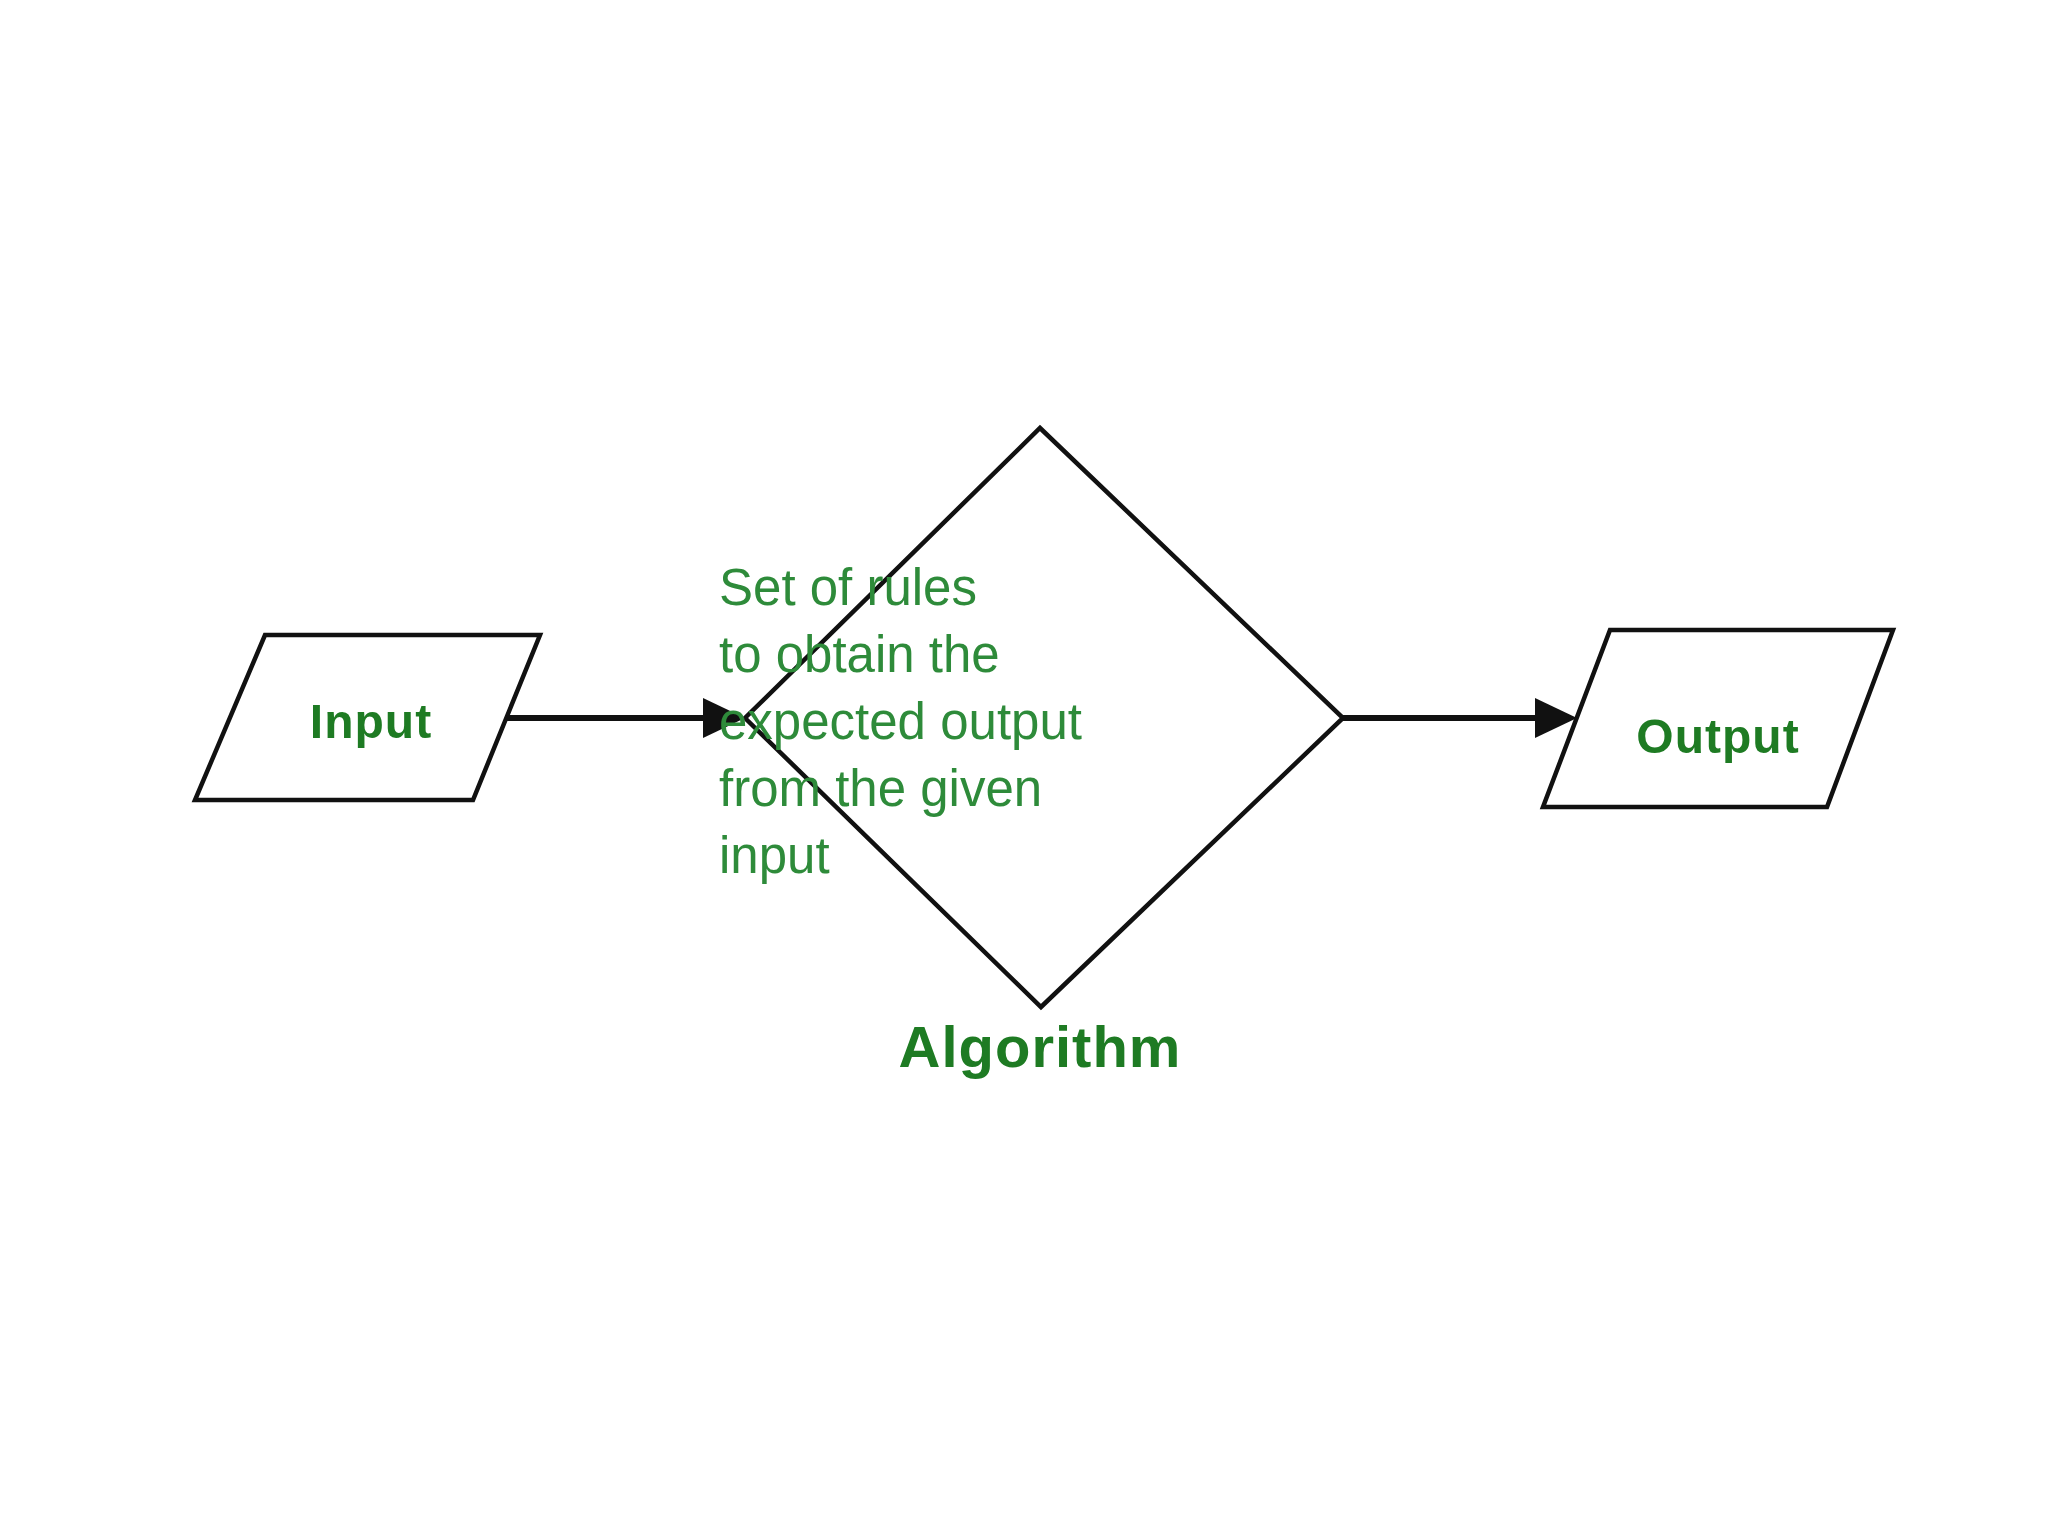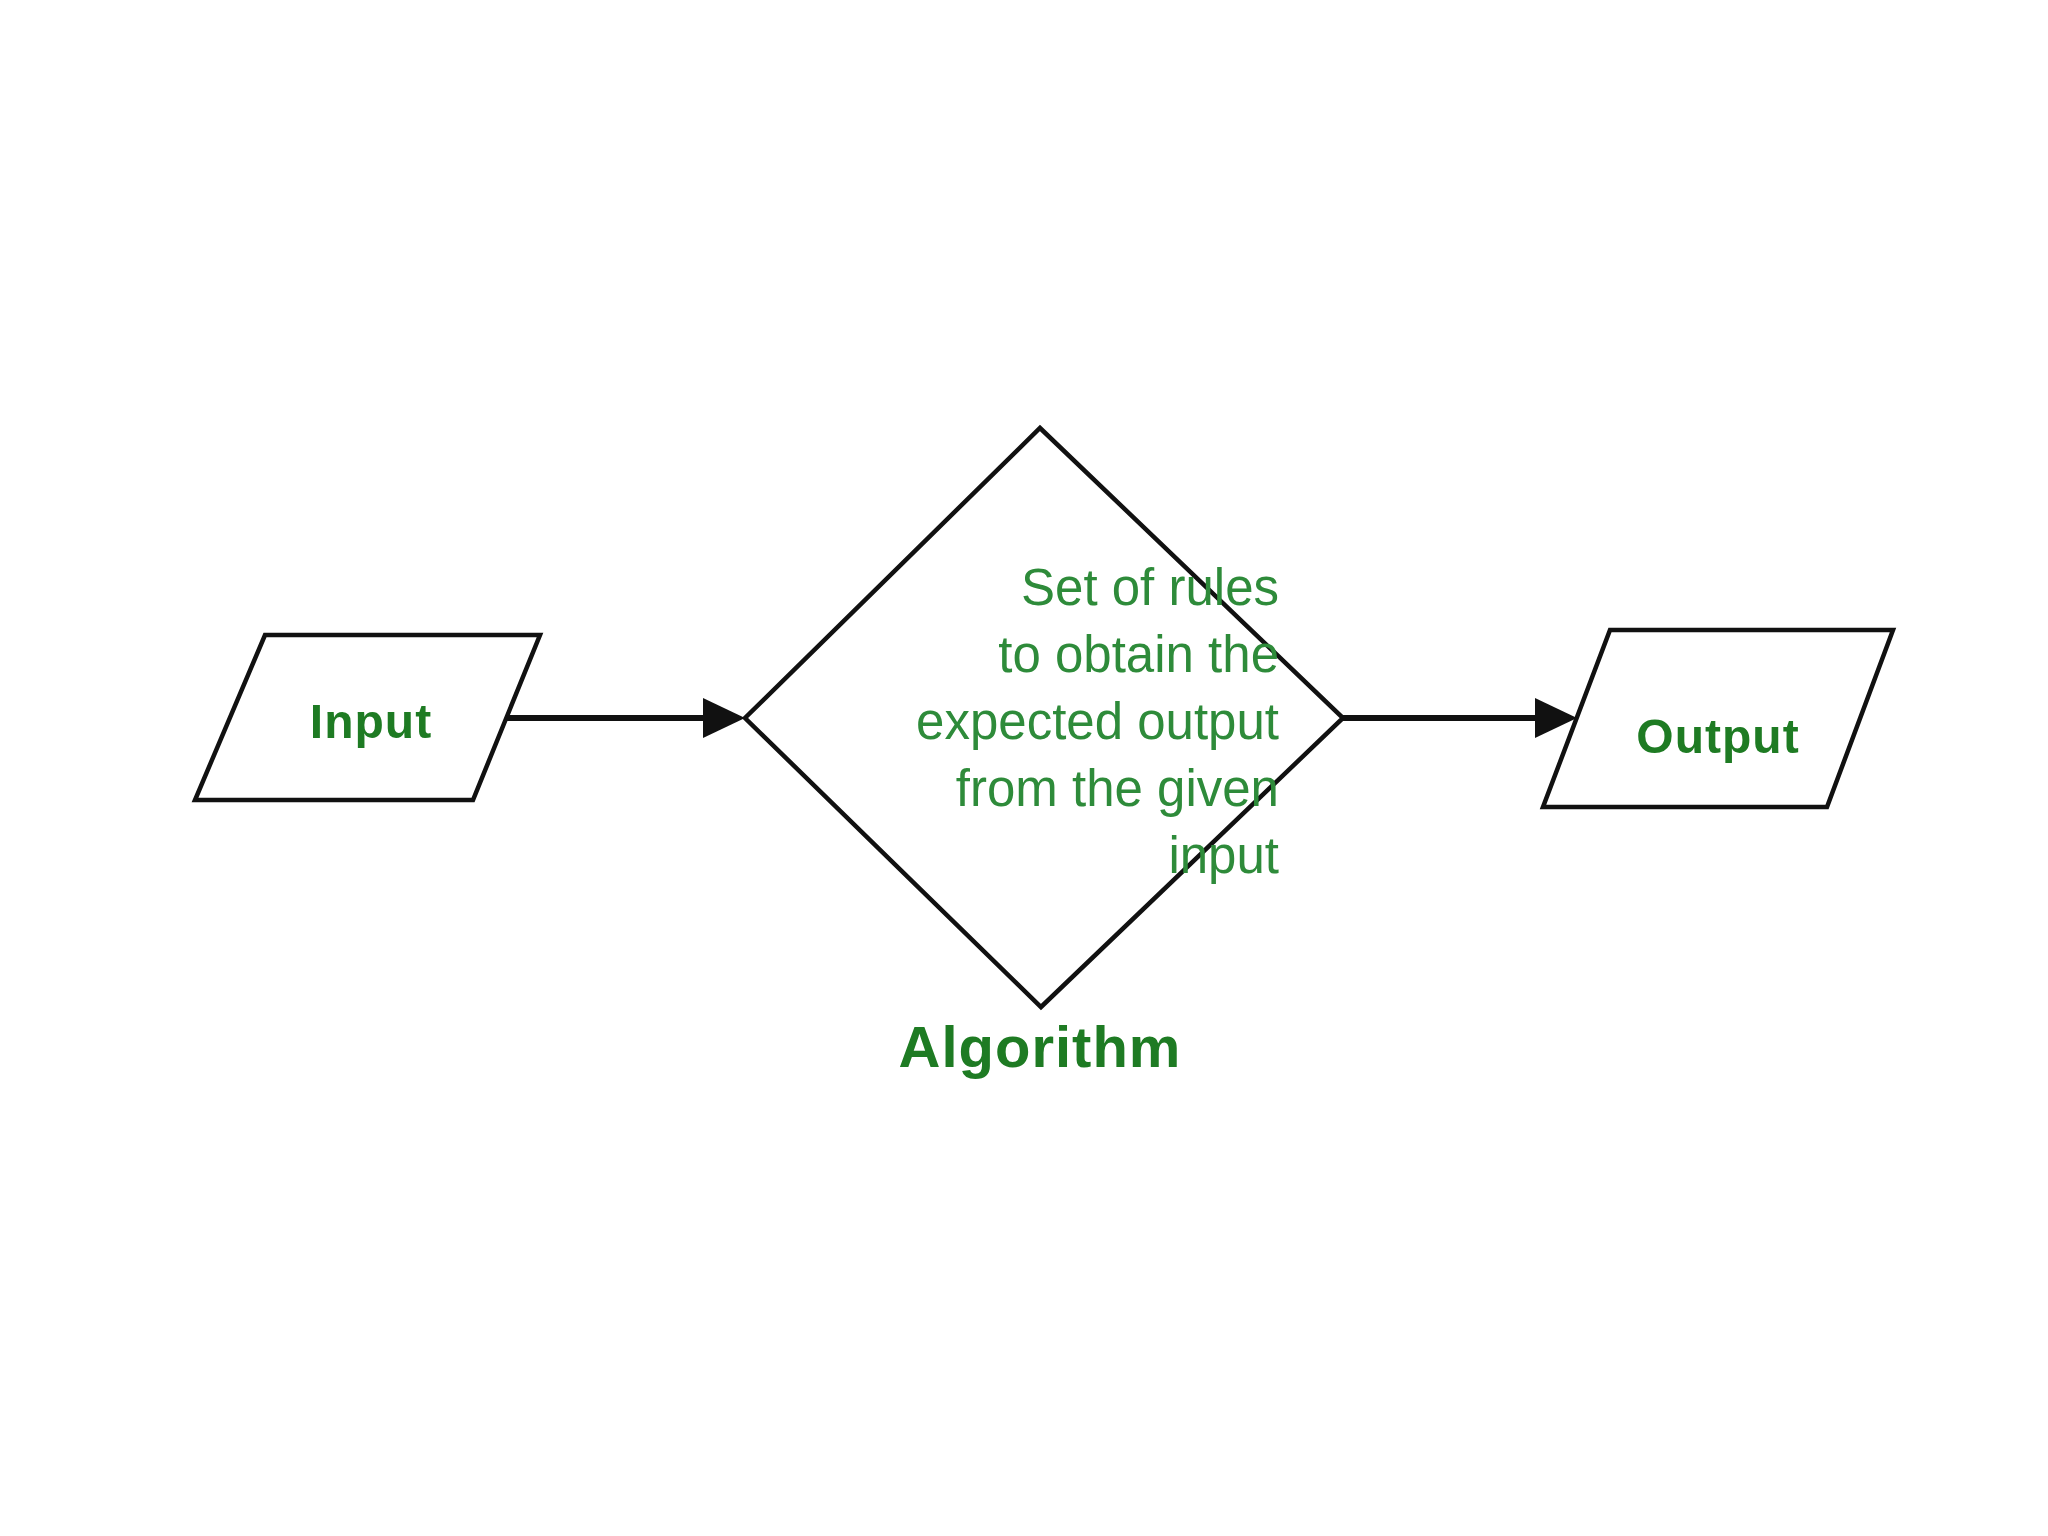--- a/index.html
+++ b/index.html
@@ -50,21 +50,21 @@
     letter-spacing: 1px;
   }
   .caption-label {
     font-size: 58px;
     letter-spacing: 1px;
   }
   .diamond-body {
     position: absolute;
     transform: translate(-50%, -50%);
     width: 560px;
-    text-align: right;
+    text-align: left;
     color: var(--green-body, #2e8b3a);
     font-size: 51px;
     line-height: 67px;
     font-weight: normal;
     white-space: pre-line;
   }
 </style>
 </head>
 <body style="--bg: #ffffff; --ink: #111111; --green-body: #2e8b3a; --green-label: #1e7b23;">
 

